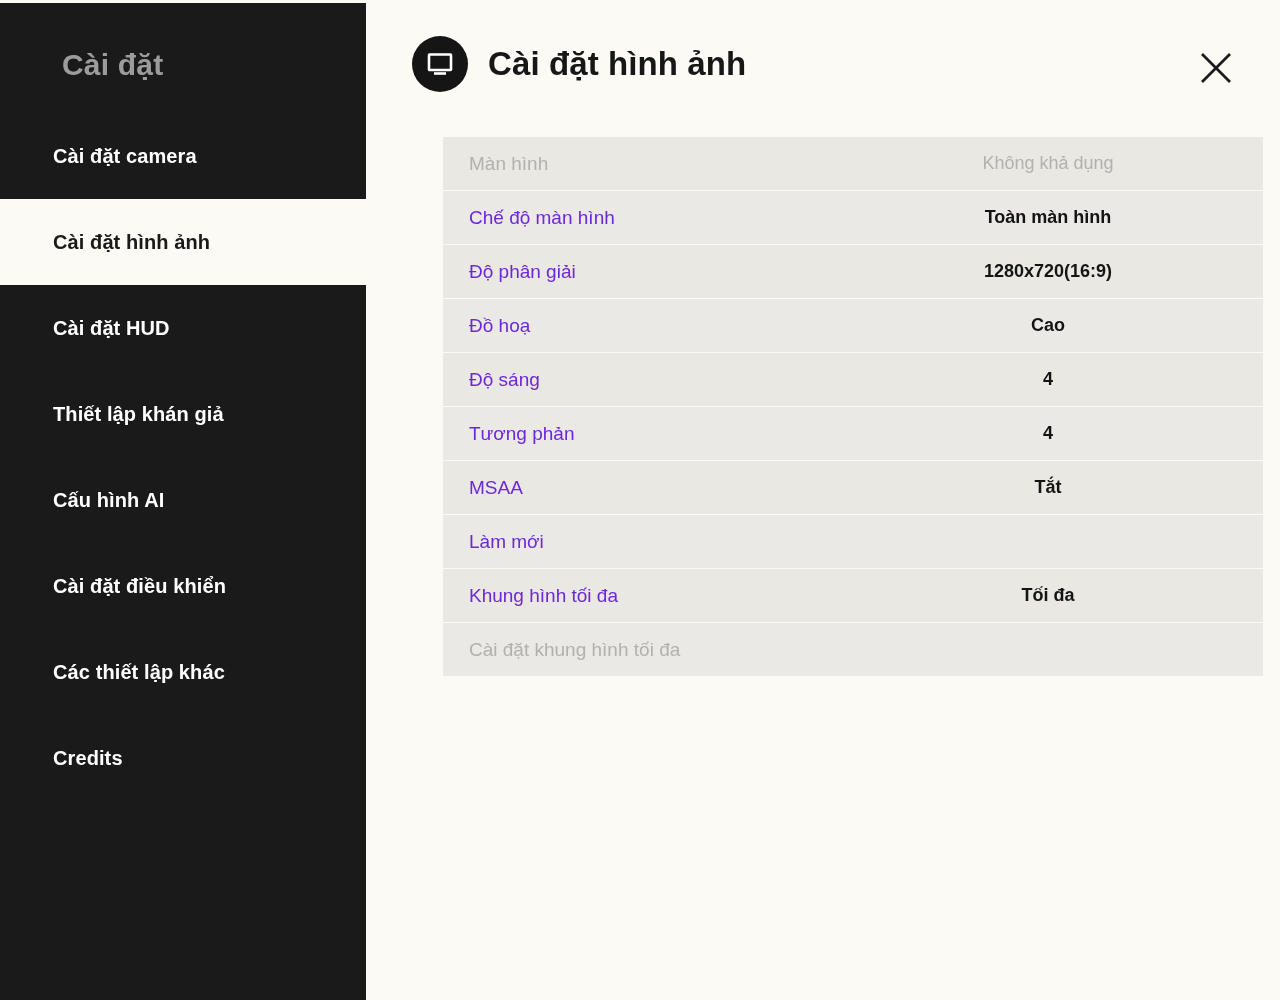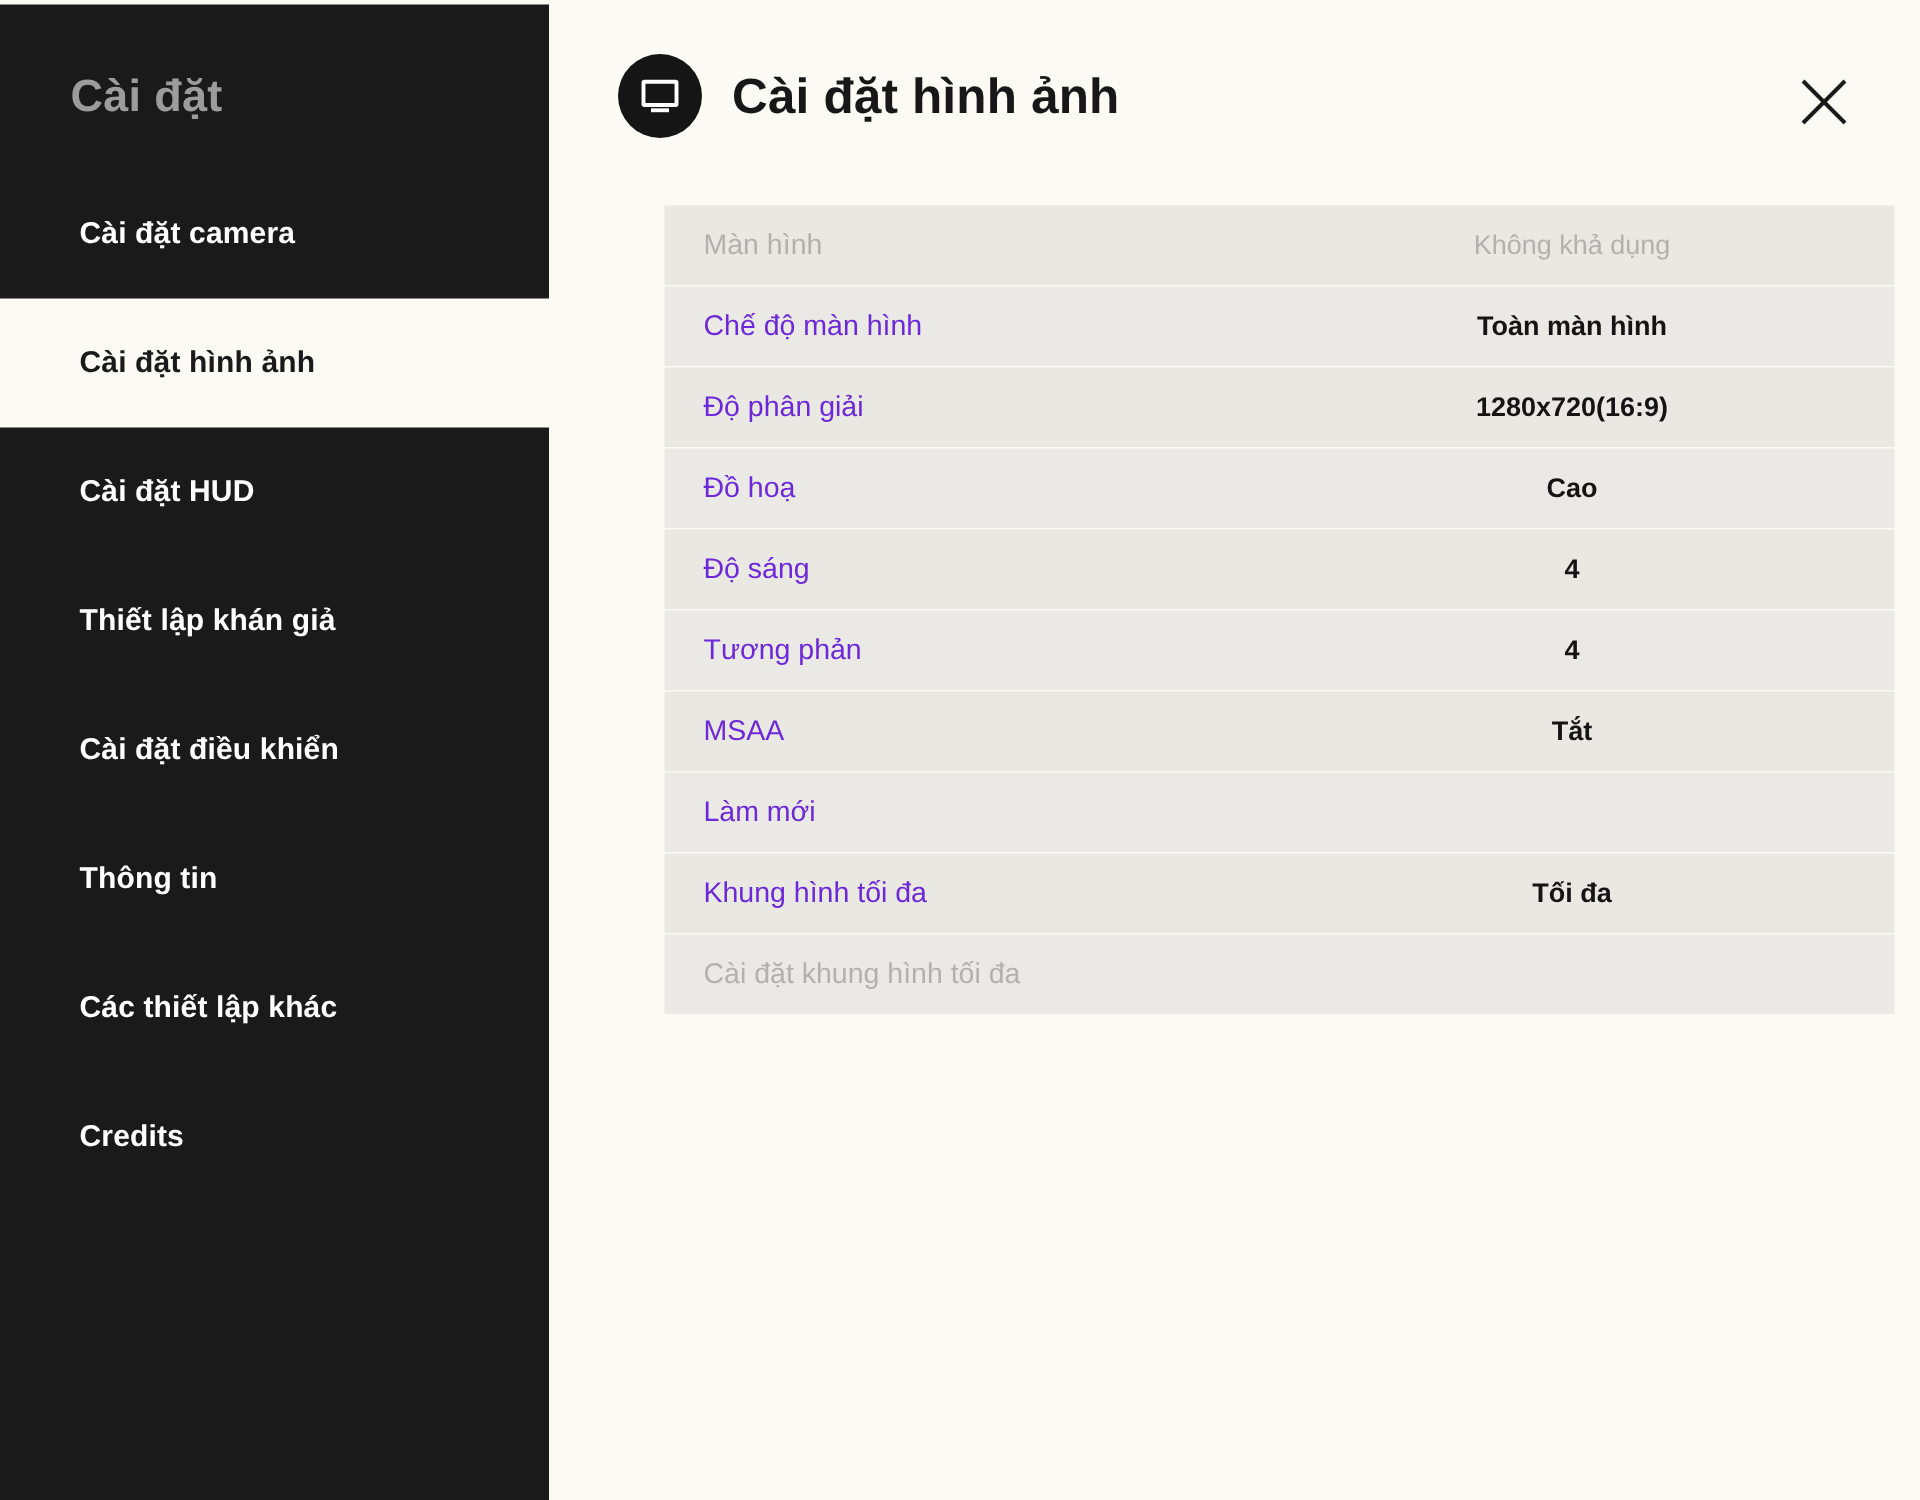--- a/index.html
+++ b/index.html
@@ -24,21 +24,21 @@
     position: absolute;
     left: 0;
     top: 3px;
     width: 366px;
     height: 997px;
     background: #1a1a1a;
   }
 
   #sidebar-title {
     position: absolute;
-    left: 47px;
+    left: 62px;
     top: 45px;
     font-size: 30px;
     font-weight: bold;
     color: #9c9c9c;
     letter-spacing: 0.2px;
     white-space: nowrap;
   }
 
   #nav-list {
     position: absolute;
@@ -184,24 +184,24 @@
         <div class="nav-item active">
           <span class="nav-label">Cài đặt hình ảnh</span>
         </div>
         <div class="nav-item">
           <span class="nav-label">Cài đặt HUD</span>
         </div>
         <div class="nav-item">
           <span class="nav-label">Thiết lập khán giả</span>
         </div>
         <div class="nav-item">
+          <span class="nav-label">Cấu hình AI</span>
+        </div>
+        <div class="nav-item">
           <span class="nav-label">Cài đặt điều khiển</span>
-        </div>
-        <div class="nav-item">
-          <span class="nav-label">Thông tin</span>
         </div>
         <div class="nav-item">
           <span class="nav-label">Các thiết lập khác</span>
         </div>
         <div class="nav-item">
           <span class="nav-label">Credits</span>
         </div>
       </div>
   </nav>
 

